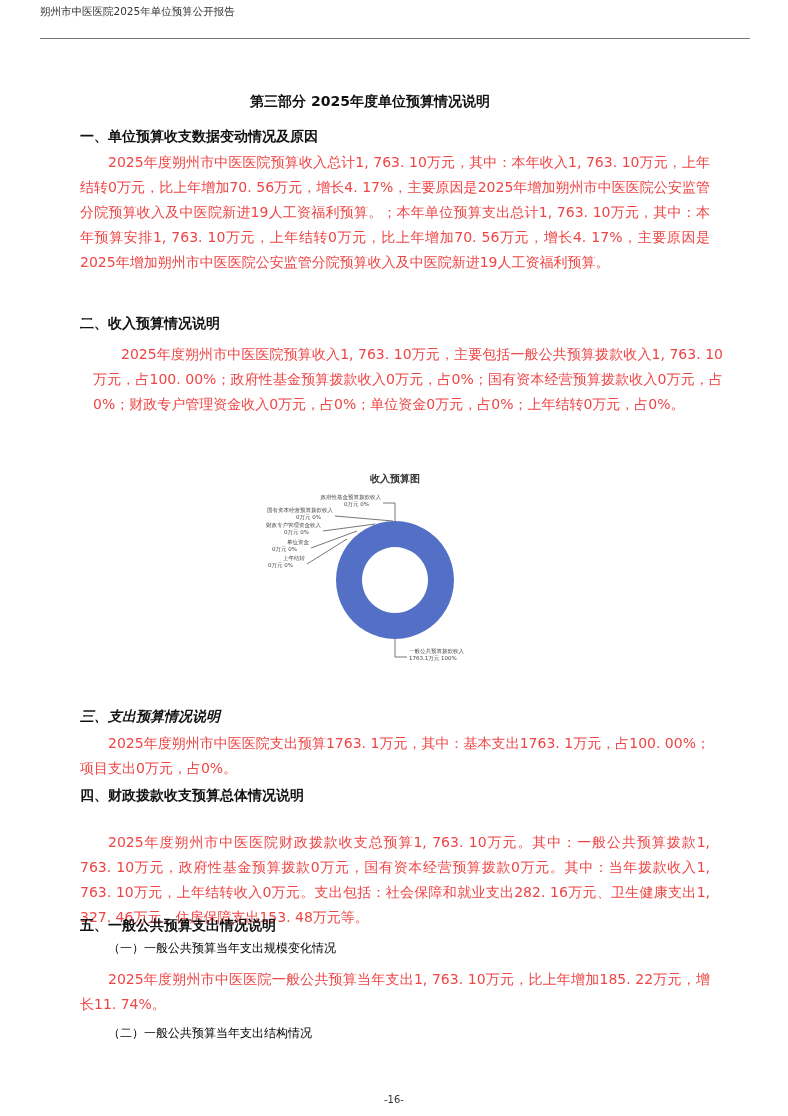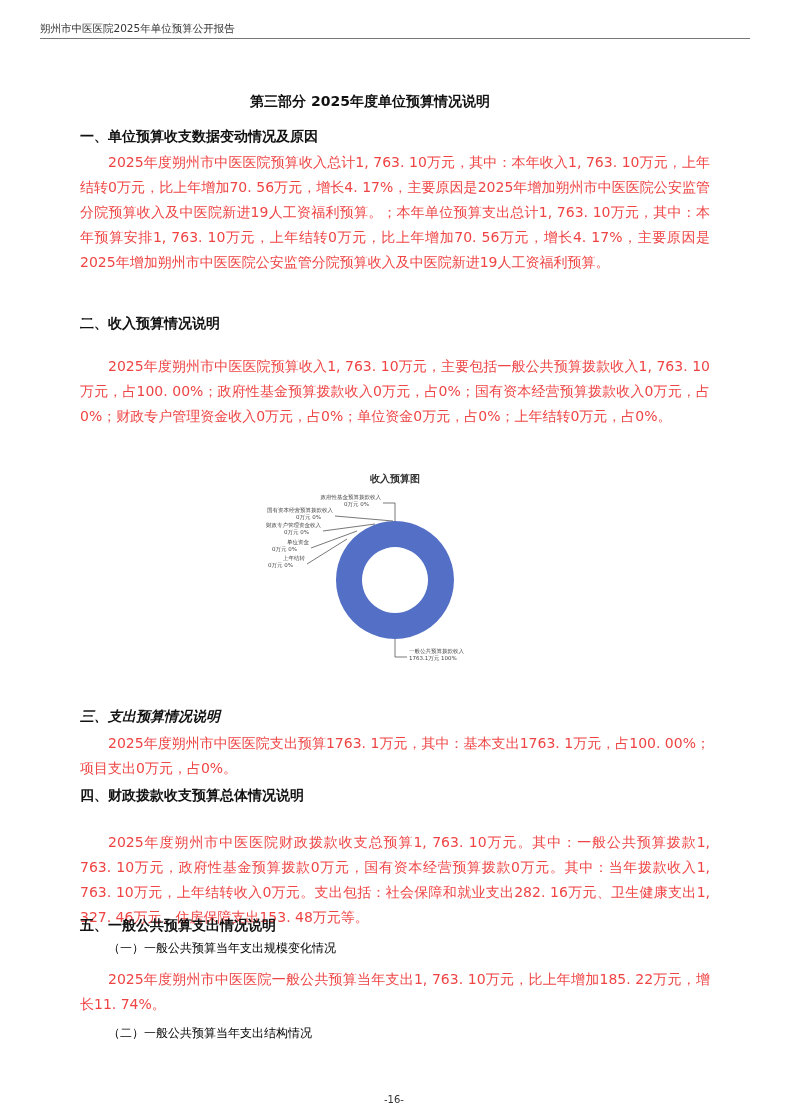--- a/index.html
+++ b/index.html
@@ -11,21 +11,21 @@
       width: 788px;
       height: 1116px;
       position: relative;
       overflow: hidden;
       font-family: "DejaVu Sans", "Liberation Sans", sans-serif;
       color: #111;
     }
     .running-header {
       position: absolute;
       left: 40px;
-      top: 22px;
+      top: 5px;
       font-size: 10.5px;
       color: #333;
       letter-spacing: 0px;
     }
     .header-rule {
       position: absolute;
       left: 40px;
       top: 38px;
       width: 710px;
       height: 0;
@@ -89,21 +89,21 @@
 
 <div class="running-header">朔州市中医医院2025年单位预算公开报告</div>
 <div class="header-rule"></div>
 
 <div class="part-title">第三部分  2025年度单位预算情况说明</div>
 
 <div class="section-heading" style="top:128px;">一、单位预算收支数据变动情况及原因</div>
 <div class="para" style="top:150px;">2025年度朔州市中医医院预算收入总计1, 763. 10万元，其中：本年收入1, 763. 10万元，上年结转0万元，比上年增加70. 56万元，增长4. 17%，主要原因是2025年增加朔州市中医医院公安监管分院预算收入及中医院新进19人工资福利预算。；本年单位预算支出总计1, 763. 10万元，其中：本年预算安排1, 763. 10万元，上年结转0万元，比上年增加70. 56万元，增长4. 17%，主要原因是2025年增加朔州市中医医院公安监管分院预算收入及中医院新进19人工资福利预算。</div>
 
 <div class="section-heading" style="top:315px;">二、收入预算情况说明</div>
-<div class="para" style="top:354px;">2025年度朔州市中医医院预算收入1, 763. 10万元，主要包括一般公共预算拨款收入1, 763. 10万元，占100. 00%；政府性基金预算拨款收入0万元，占0%；国有资本经营预算拨款收入0万元，占0%；财政专户管理资金收入0万元，占0%；单位资金0万元，占0%；上年结转0万元，占0%。</div>
+<div class="para" style="top:342px;margin-left:13px;">2025年度朔州市中医医院预算收入1, 763. 10万元，主要包括一般公共预算拨款收入1, 763. 10万元，占100. 00%；政府性基金预算拨款收入0万元，占0%；国有资本经营预算拨款收入0万元，占0%；财政专户管理资金收入0万元，占0%；单位资金0万元，占0%；上年结转0万元，占0%。</div>
 
 <div id="chart-wrap">
   <svg id="chart-svg" width="330" height="220">
     <text id="chart-title" x="165" y="20" text-anchor="middle" font-size="10" font-weight="bold" fill="#333">收入预算图</text>
     <g id="chart-marks">
         <path d="M 165 59 A 59 59 0 1 1 164.99 59 Z M 165 85 A 33 33 0 1 0 165.01 85 Z" fill="#5470c6" fill-rule="evenodd"></path>
         <polyline points="165,177 165,195 177,195" fill="none" stroke="#555" stroke-width="0.8"></polyline>
         <text x="179" y="191" text-anchor="start" font-size="5.5" fill="#444">一般公共预算拨款收入</text>
         <text x="179" y="198" text-anchor="start" font-size="5.5" fill="#444">1763.1万元  100%</text>
         <polyline points="165,59 165,41 153,41" fill="none" stroke="#555" stroke-width="0.8"></polyline>

